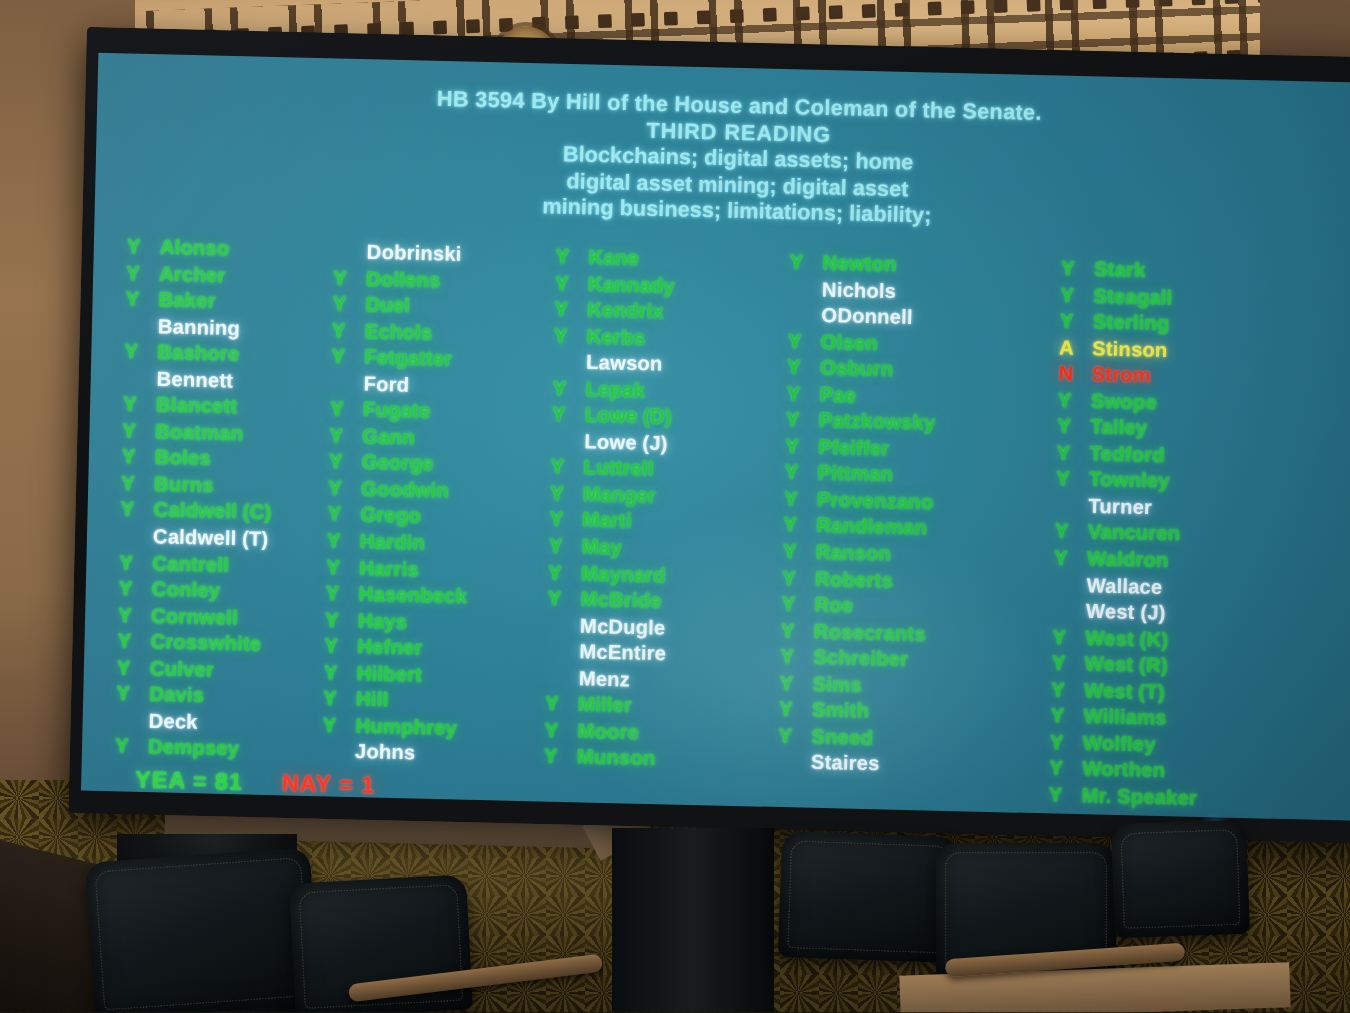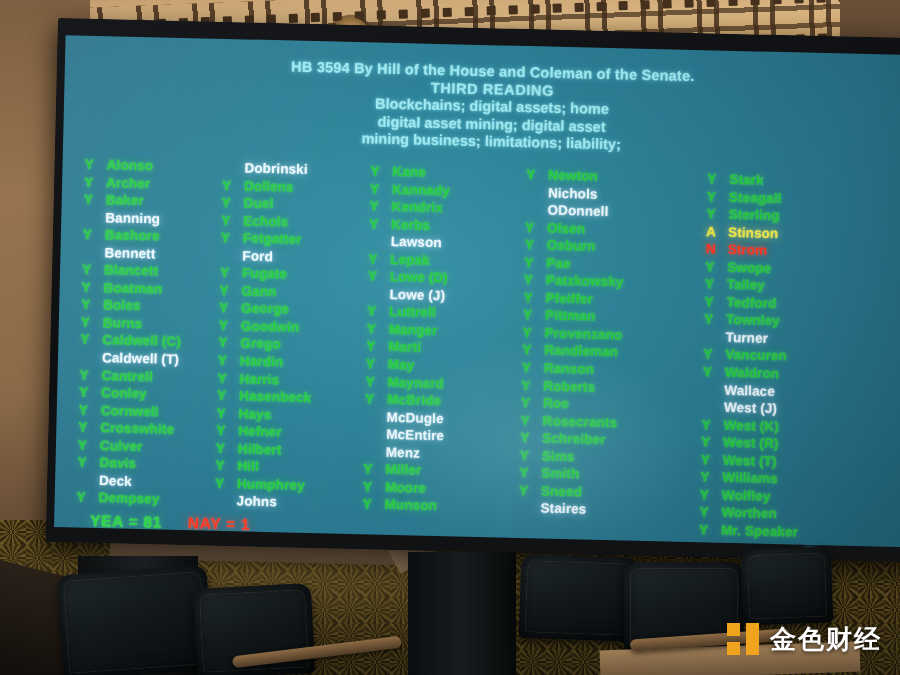--- a/index.html
+++ b/index.html
@@ -703,22 +703,14 @@
   <div class="stand2"></div>
   <div class="chair ch1"></div>
   <div class="chair ch2"></div>
   <div class="chair ch3"></div>
   <div class="chair ch4"></div>
   <div class="chair ch5"></div>
   <div class="desk-f"></div>
   <div class="armrest ar1"></div>
   <div class="armrest ar2"></div>
 
-  <div class="wm">
-    <span class="wm-mark">
-      <i class="q1"></i>
-        <i class="q2"></i>
-        <i class="q3"></i>
-    </span>
-    <span class="wm-text">金色财经</span>
-  </div>
 
 </div>
 
 </body></html>

